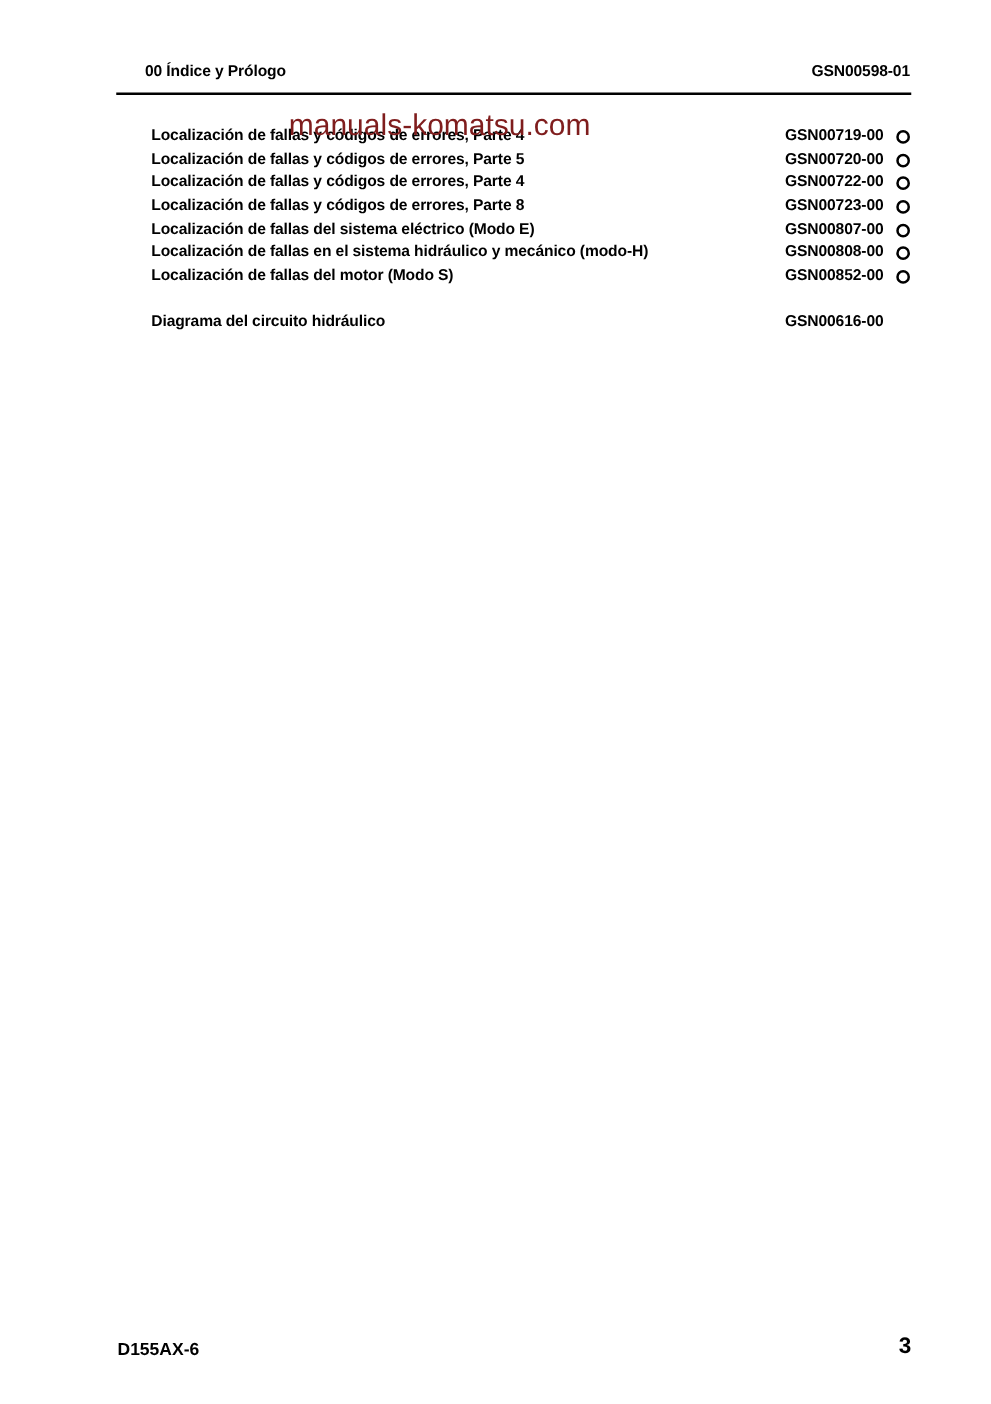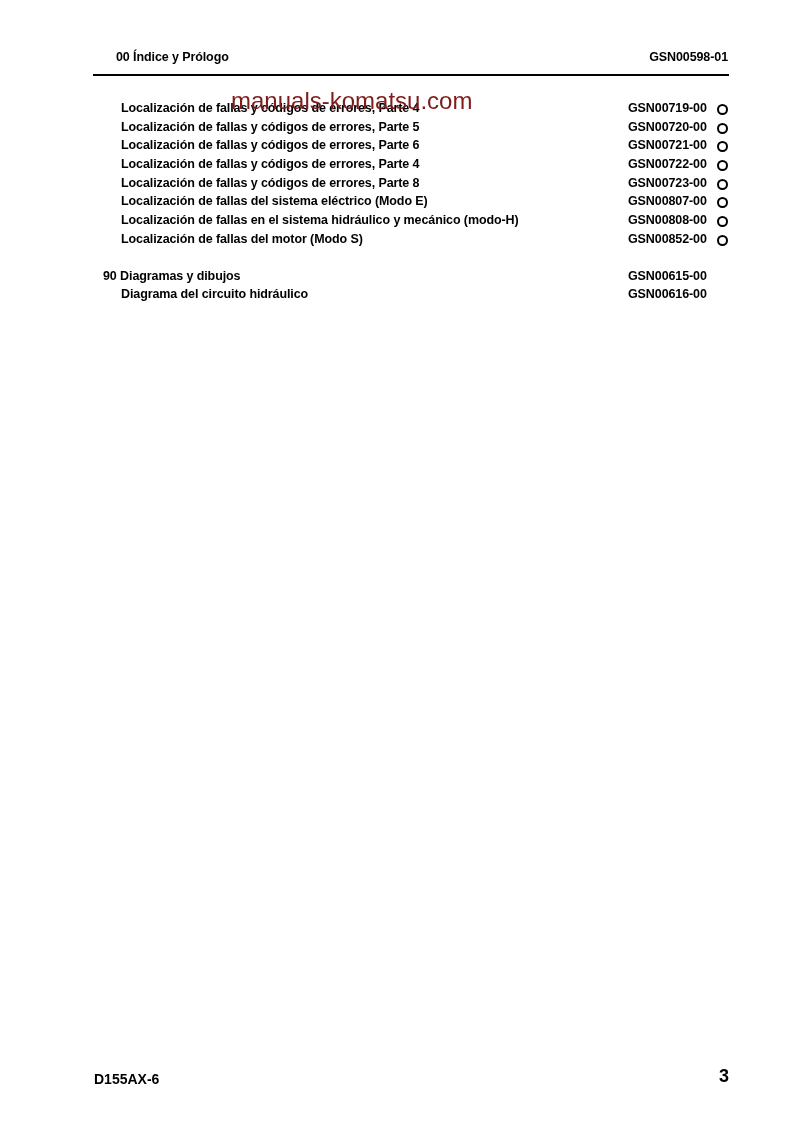--- a/index.html
+++ b/index.html
@@ -130,25 +130,20 @@
     <span class="title">Localización de fallas y códigos de errores, Parte 4</span>
     <span class="code">GSN00719-00</span>
     <span class="mark open"></span>
   </div>
   <div class="toc-row">
     <span class="title">Localización de fallas y códigos de errores, Parte 5</span>
     <span class="code">GSN00720-00</span>
     <span class="mark open"></span>
   </div>
   <div class="toc-row">
-    <span class="title">Localización de fallas y códigos de errores, Parte 6</span>
-    <span class="code">GSN00721-00</span>
-    <span class="mark open"></span>
-  </div>
-  <div class="toc-row">
     <span class="title">Localización de fallas y códigos de errores, Parte 4</span>
     <span class="code">GSN00722-00</span>
     <span class="mark open"></span>
   </div>
   <div class="toc-row">
     <span class="title">Localización de fallas y códigos de errores, Parte 8</span>
     <span class="code">GSN00723-00</span>
     <span class="mark open"></span>
   </div>
   <div class="toc-row">
@@ -162,24 +157,20 @@
     <span class="mark open"></span>
   </div>
   <div class="toc-row">
     <span class="title">Localización de fallas del motor (Modo S)</span>
     <span class="code">GSN00852-00</span>
     <span class="mark open"></span>
   </div>
 
   <div class="toc-gap"></div>
 
-  <div class="toc-row section">
-    <span class="title">90 Diagramas y dibujos</span>
-    <span class="code">GSN00615-00</span>
-  </div>
   <div class="toc-row">
     <span class="title">Diagrama del circuito hidráulico</span>
     <span class="code">GSN00616-00</span>
   </div>
 </div>
 
 <div class="watermark">manuals-komatsu.com</div>
 
 <div class="footer-left">D155AX-6</div>
 <div class="footer-right">3</div>

